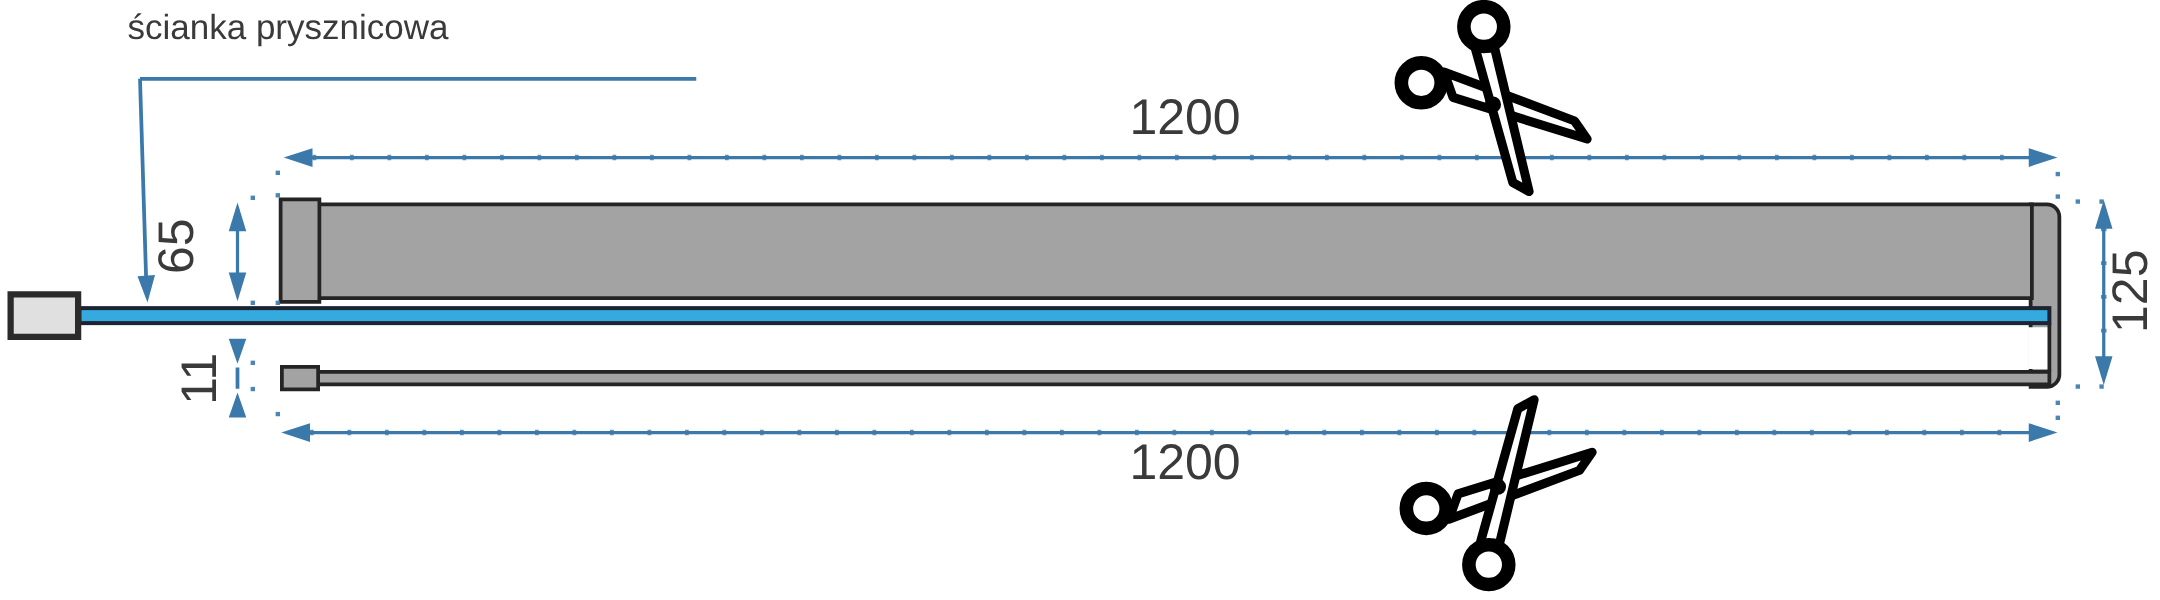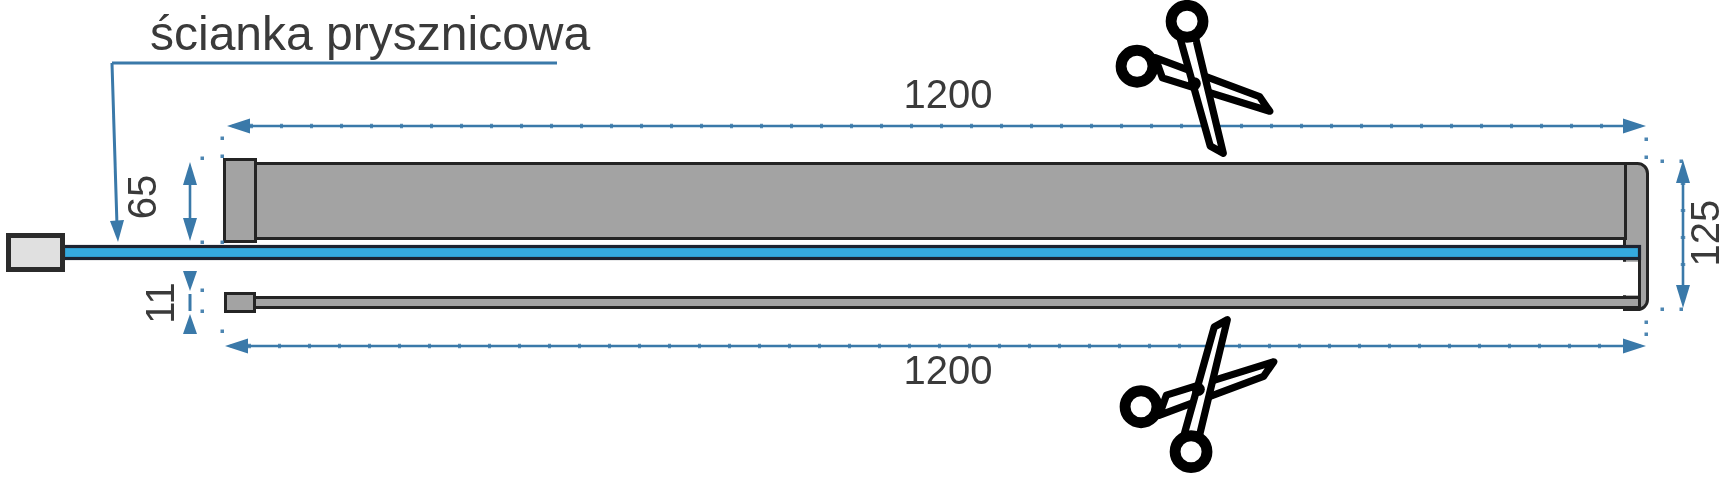--- a/index.html
+++ b/index.html
@@ -5,21 +5,21 @@
   html,body{margin:0;padding:0;background:#ffffff;}
   #stage{
     position:relative;width:1728px;height:480px;background:#ffffff;overflow:hidden;
     font-family:"Liberation Sans", sans-serif;
   }
   #drawing{position:absolute;left:0;top:0;}
   .label{
     position:absolute;color:#3a3a3a;white-space:nowrap;
     font-family:"Liberation Sans", sans-serif;
   }
-  .title-label{left:102px;top:6px;font-size:48px;letter-spacing:0px;margin-left:48px;}
+  .title-label{left:102px;top:6px;font-size:28px;letter-spacing:0px;}
   .dim-label{font-size:40px;}
   .dim-top{left:868px;top:72px;width:160px;text-align:center;}
   .dim-bottom{left:868px;top:348px;width:160px;text-align:center;}
   .dim-rot{transform:translate(-50%,-50%) rotate(-90deg);transform-origin:center center;}
   .dim-65{left:142px;top:197px;}
   .dim-11{left:160px;top:303px;}
   .dim-125{left:1705px;top:233px;}
 </style>
 </head>
 <body>

